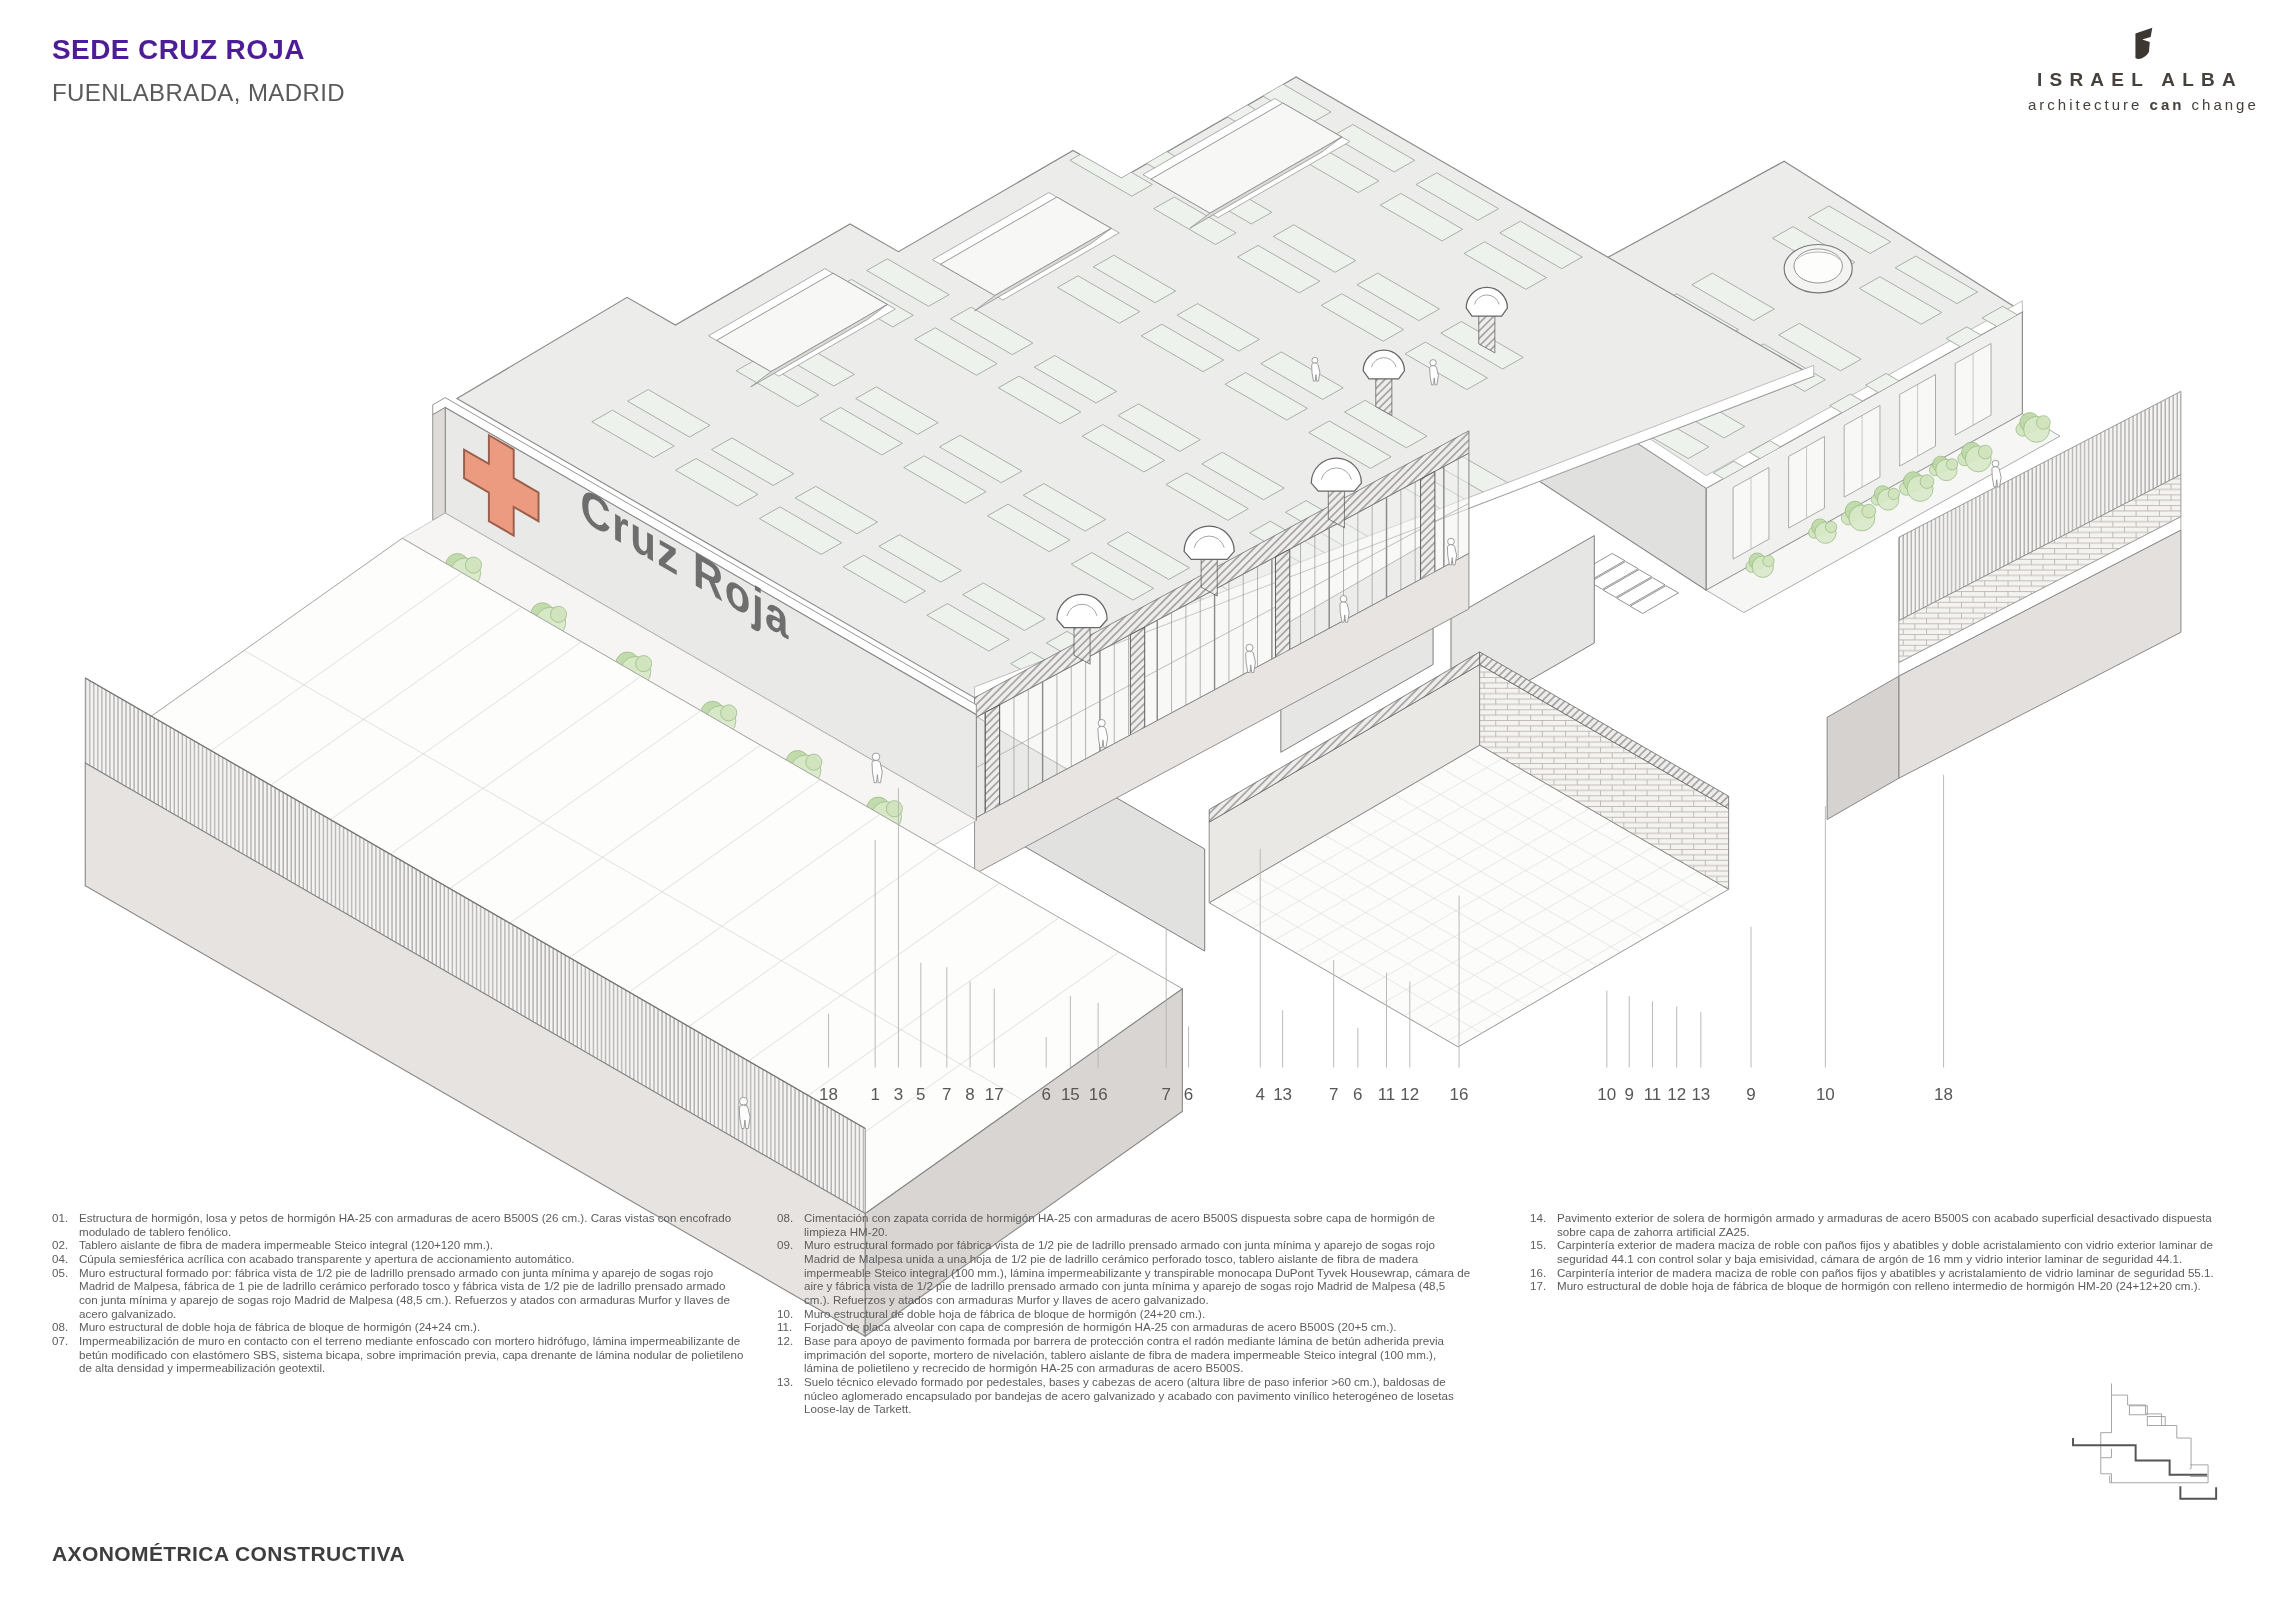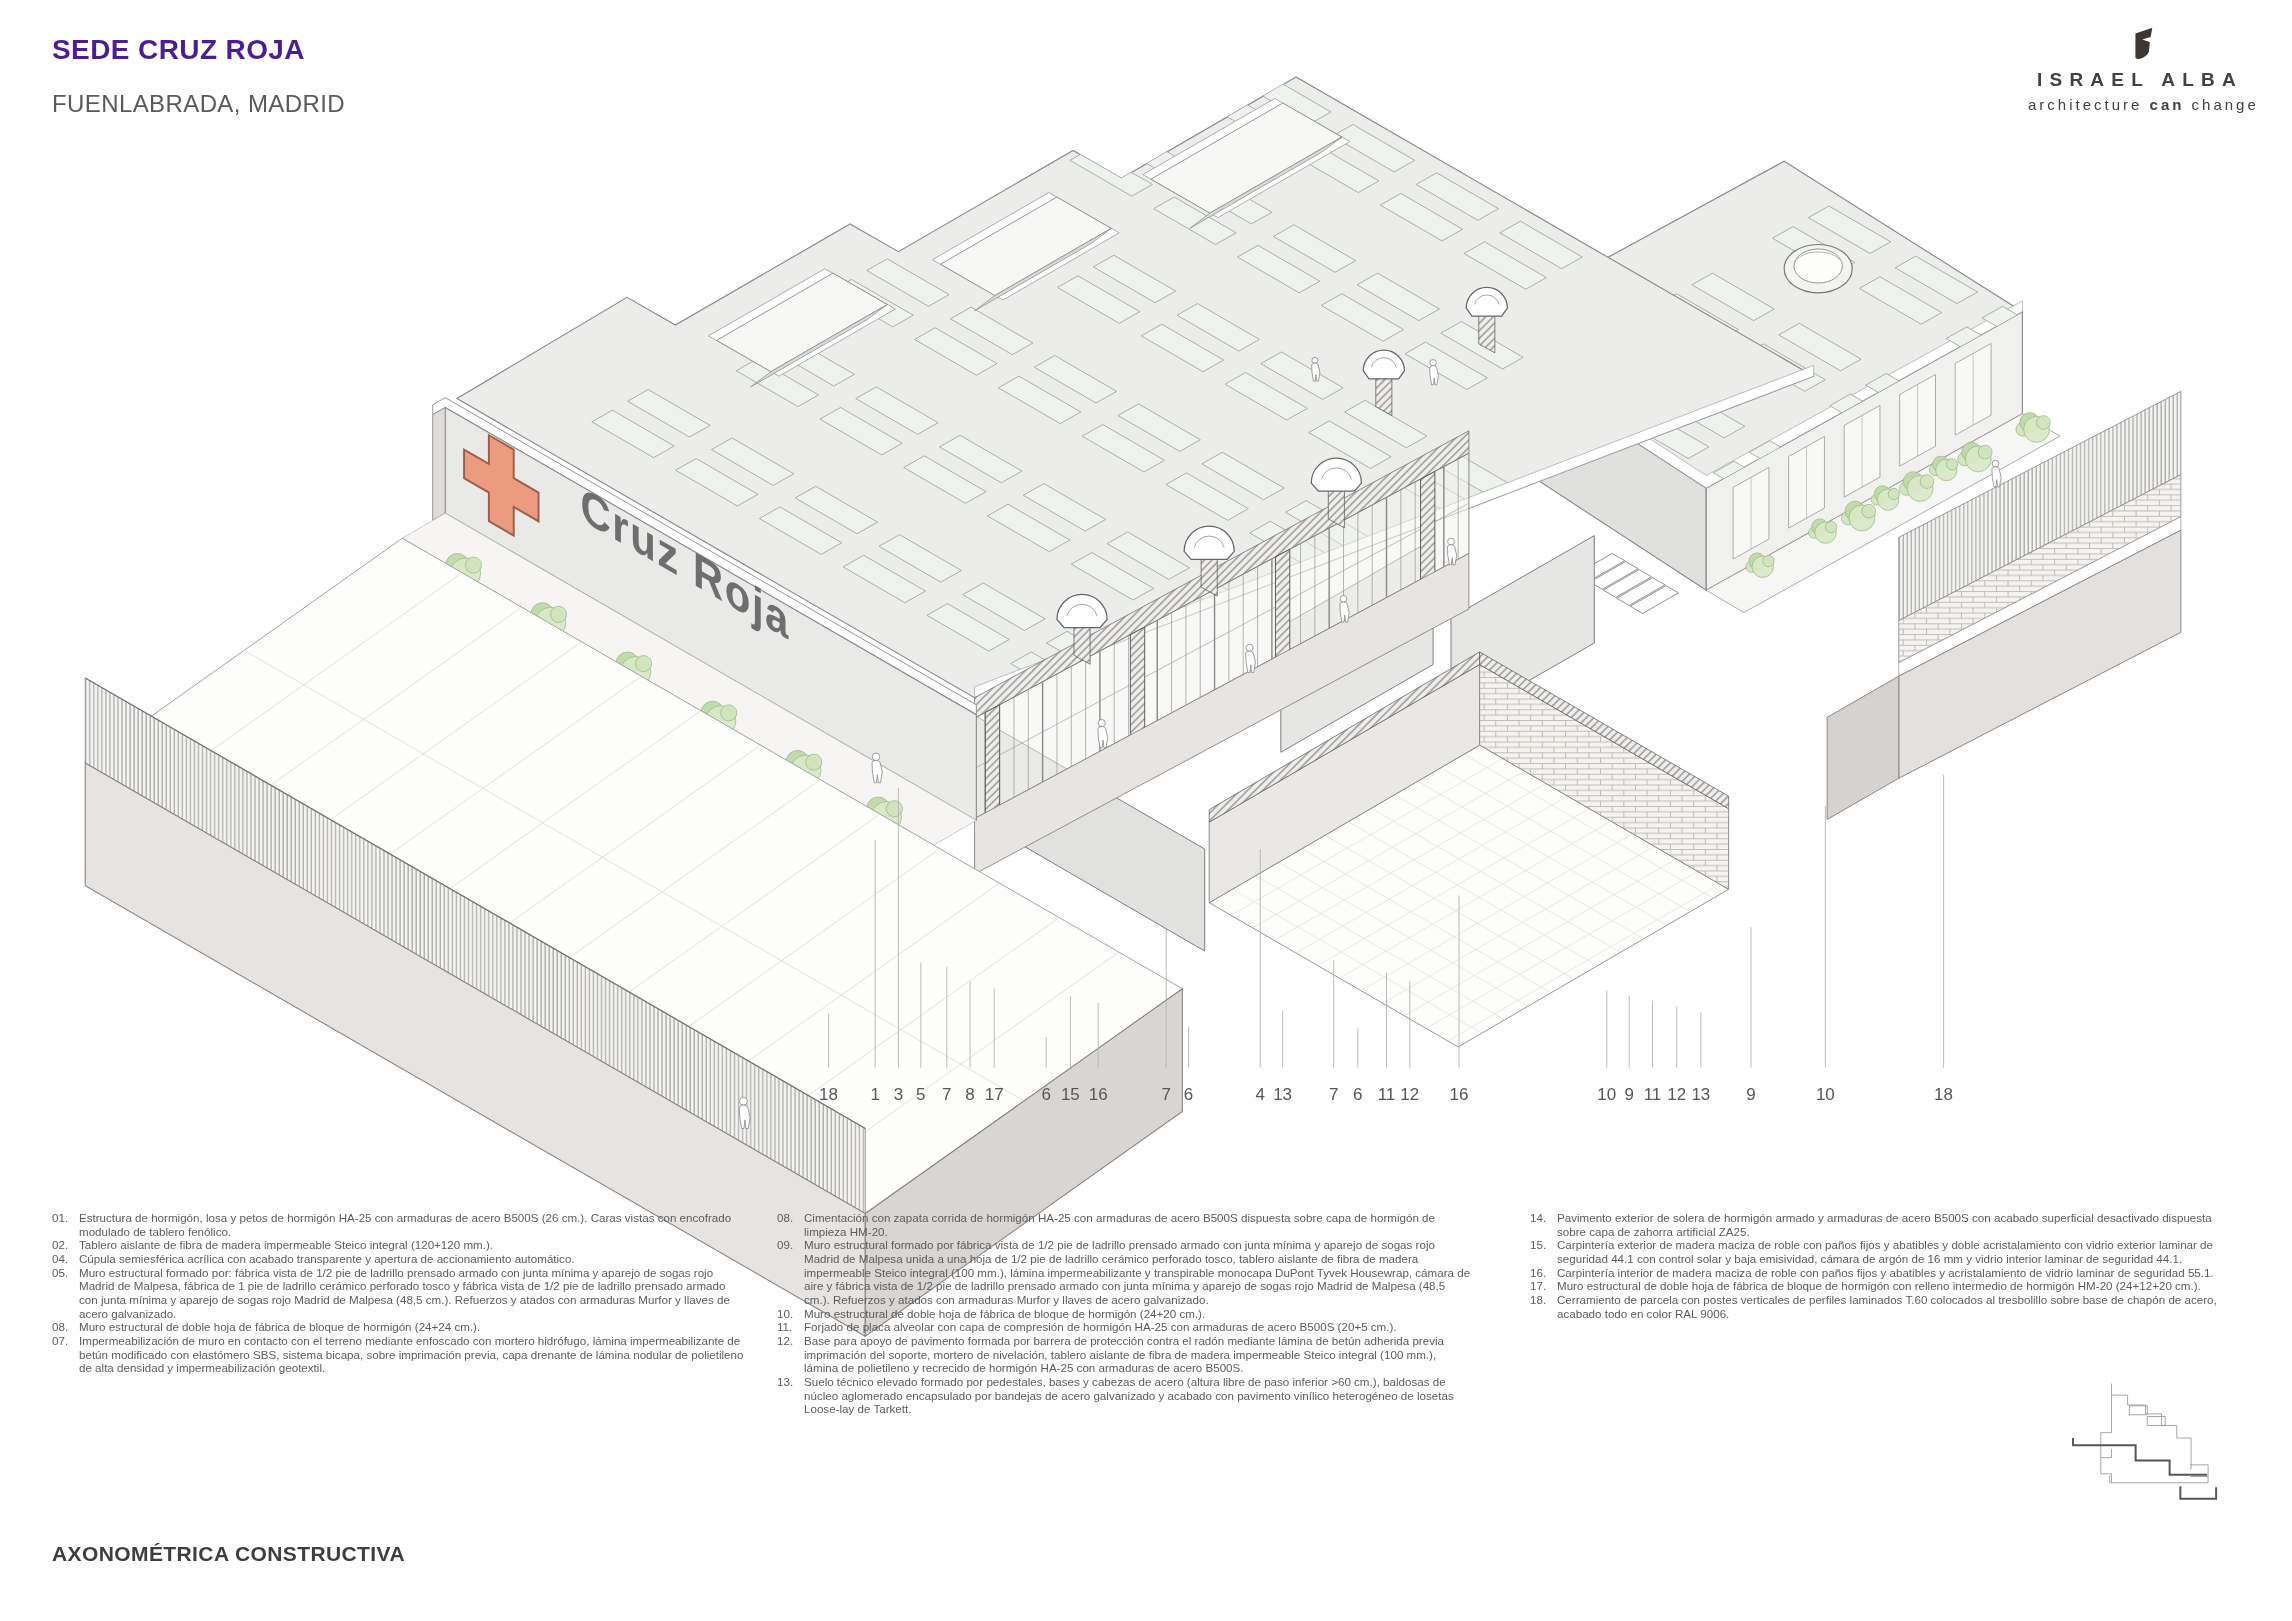--- a/index.html
+++ b/index.html
@@ -2,21 +2,21 @@
 <html style="font-size:14.3px"><head>
 <meta charset="utf-8">
 <style>
   html,body{margin:0;padding:0;background:#ffffff;}
   body{width:2293px;height:1621px;position:relative;overflow:hidden;
        font-family:"Liberation Sans", sans-serif;color:#4a4a4a;}
   .abs{position:absolute;}
   
   #title-block{left:52px;top:34px;}
   #project-title{font-size:28px;font-weight:700;letter-spacing:0.4px;color:#4c1d95;}
-  #project-subtitle{font-size:24px;font-weight:300;letter-spacing:0.4px;color:#5a5a5a;margin-top:24px;}
+  #project-subtitle{font-size:24px;font-weight:300;letter-spacing:0.4px;color:#5a5a5a;margin-top:13px;}
   
   #logo-block{right:41px;top:25px;width:224px;text-align:center;color:#46413b;}
   #logo-glyph{display:block;margin:0 auto 5.4px auto;}
   #logo-name{font-size:19px;font-weight:700;letter-spacing:7.2px;white-space:nowrap;}
   #logo-tagline{font-size:15px;letter-spacing:3px;margin-top:4.5px;white-space:nowrap;}
   #logo-tagline b{font-weight:700;}
   
   .legend-col{position:absolute;top:1211px;width:694px;font-size:11.6px;line-height:1.18;color:#5c5c5c;}
   #legend-col-1{left:52px;} #legend-col-2{left:777px;} #legend-col-3{left:1530px;}
   .li{padding-left:27px;text-indent:-27px;margin:0;}
@@ -546,21 +546,20 @@
     <div class="li"><span class="num">10.</span>Muro estructural de doble hoja de fábrica de bloque de hormigón (24+20 cm.).</div>
     <div class="li"><span class="num">11.</span>Forjado de placa alveolar con capa de compresión de hormigón HA-25 con armaduras de acero B500S (20+5 cm.).</div>
     <div class="li"><span class="num">12.</span>Base para apoyo de pavimento formada por barrera de protección contra el radón mediante lámina de betún adherida previa imprimación del soporte, mortero de nivelación, tablero aislante de fibra de madera impermeable Steico integral (100 mm.), lámina de polietileno y recrecido de hormigón HA-25 con armaduras de acero B500S.</div>
     <div class="li"><span class="num">13.</span>Suelo técnico elevado formado por pedestales, bases y cabezas de acero (altura libre de paso inferior &gt;60 cm.), baldosas de núcleo aglomerado encapsulado por bandejas de acero galvanizado y acabado con pavimento vinílico heterogéneo de losetas Loose-lay de Tarkett.</div>
   </div>
 <div class="legend-col" id="legend-col-3">
     <div class="li"><span class="num">14.</span>Pavimento exterior de solera de hormigón armado y armaduras de acero B500S con acabado superficial desactivado dispuesta sobre capa de zahorra artificial ZA25.</div>
     <div class="li"><span class="num">15.</span>Carpintería exterior de madera maciza de roble con paños fijos y abatibles y doble acristalamiento con vidrio exterior laminar de seguridad 44.1 con control solar y baja emisividad, cámara de argón de 16 mm y vidrio interior laminar de seguridad 44.1.</div>
     <div class="li"><span class="num">16.</span>Carpintería interior de madera maciza de roble con paños fijos y abatibles y acristalamiento de vidrio laminar de seguridad 55.1.</div>
     <div class="li"><span class="num">17.</span>Muro estructural de doble hoja de fábrica de bloque de hormigón con relleno intermedio de hormigón HM-20 (24+12+20 cm.).</div>
-    <div class="li"><span class="num">18.</span>Cerramiento de parcela con postes verticales de perfiles laminados T.60 colocados al tresbolillo sobre base de chapón de acero, acabado todo en color RAL 9006.</div>
   </div>
 
 <div class="abs" id="sheet-caption">AXONOMÉTRICA CONSTRUCTIVA</div>
 
 <svg class="abs" style="left:2046px;top:1379px" width="224" height="161" viewBox="0 0 250 180">
   <g fill="none" stroke="#9c9c9c" stroke-width="1">
     <path d="M73,5 v13 M73,18 h18 v11 h20 v10 h18 v13 h17 v14 h16 v34 h-1 v1 M73,18 v42 h-12 v28 h12 v-10 M61,88 v18 h12 M73,106 v10 h108 v-10 M181,106 v-10 M161,109 h20"></path>
     <path d="M73,116 h-2 v-8 M161,96 h20"></path>
     <rect x="93" y="30" width="20" height="10"></rect>
     <rect x="113" y="42" width="20" height="10"></rect>

